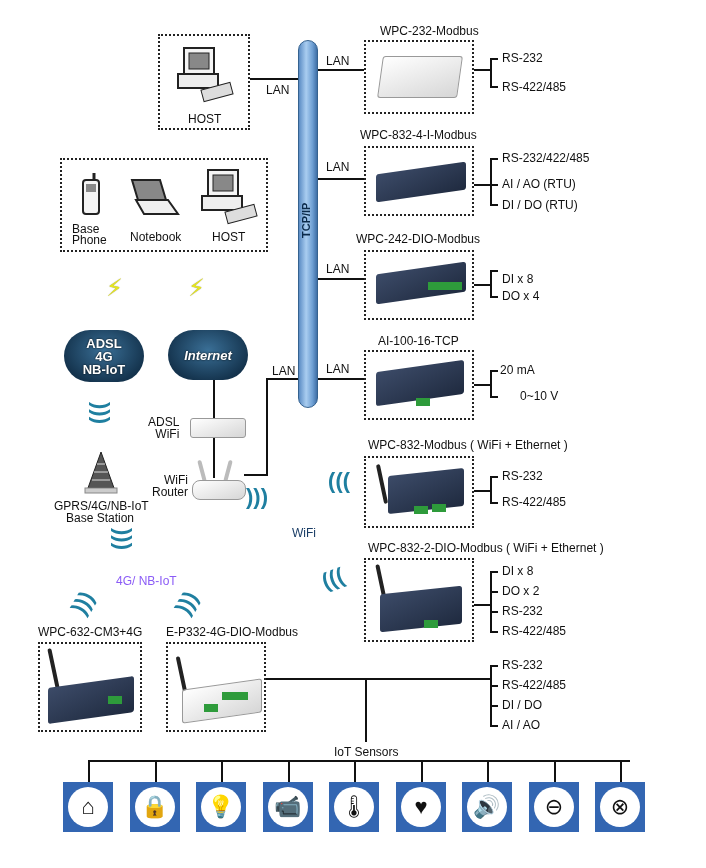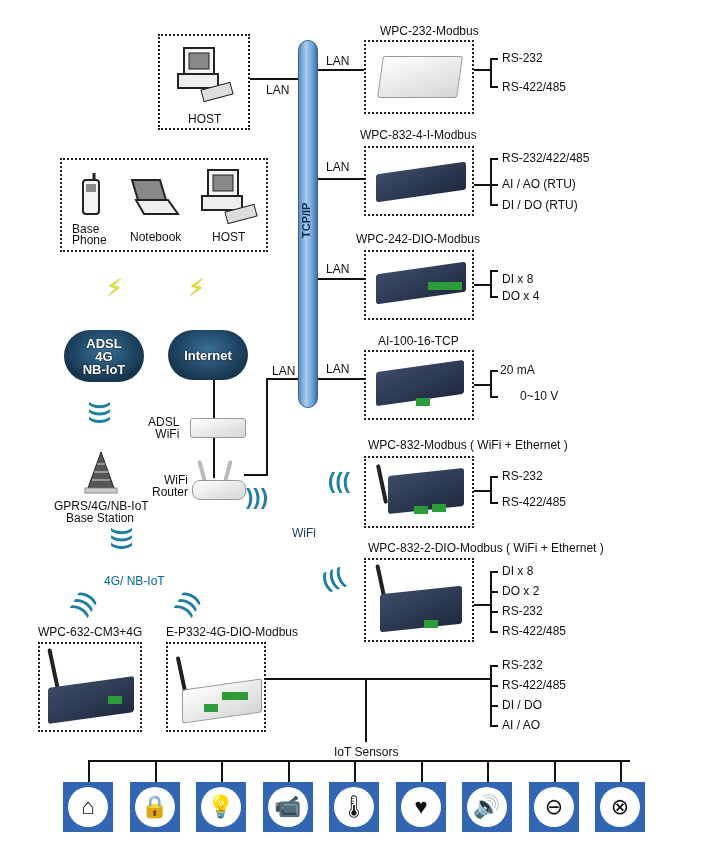--- a/index.html
+++ b/index.html
@@ -77,21 +77,21 @@
 <div class="bolt" style="left:106px;top:274px;">⚡</div>
 <div class="bolt" style="left:188px;top:274px;">⚡</div>
 
 <div class="cloud" style="left:64px;top:330px;width:80px;height:52px;">
   <div style="line-height:13px;">
     <div>ADSL</div>
     <div>4G</div>
     <div>NB-IoT</div>
   </div>
 </div>
-<div class="cloud" style="left:168px;top:330px;width:80px;height:50px;font-size:13px;">
+<div class="cloud" style="left:168px;top:330px;width:80px;height:50px;font-size:13px;font-style:italic;">
   <span>Internet</span>
 </div>
 
 <div class="wifi" style="left:90px;top:402px;transform:rotate(90deg);">)))</div>
 
 <div class="line" style="left:213px;top:380px;width:2px;height:98px;"></div>
 <div class="device dev-light" style="left:190px;top:418px;width:54px;height:18px;"></div>
 <div class="lbl" style="left:148px;top:416px;line-height:12px;text-align:right;">
   <div>ADSL</div>
   <div>WiFi</div>
@@ -115,21 +115,21 @@
   <line x1="8" y1="30" x2="26" y2="30" stroke="#ddd"></line>
     <line x1="10" y1="22" x2="24" y2="22" stroke="#ddd"></line>
   <line x1="13" y1="14" x2="21" y2="14" stroke="#ddd"></line>
   <rect x="1" y="38" width="32" height="5" fill="#ccc" stroke="#888"></rect>
 </svg>
 <div class="lbl" style="left:54px;top:500px;line-height:12px;text-align:center;width:92px;">
   <div>GPRS/4G/NB-IoT</div>
   <div>Base Station</div>
 </div>
 <div class="wifi" style="left:112px;top:528px;transform:rotate(90deg);">)))</div>
-<div class="lbl" style="left:104px;top:574px;color:#0369a1;">4G/ NB-IoT</div>
+<div class="lbl" style="left:116px;top:574px;color:#8b5cf6;">4G/ NB-IoT</div>
 <div class="wifi" style="left:72px;top:592px;transform:rotate(-60deg);">)))</div>
 <div class="wifi" style="left:176px;top:592px;transform:rotate(-60deg);">)))</div>
 
 <div class="title" style="left:380px;top:24px;">WPC-232-Modbus</div>
 <div class="line" style="left:318px;top:69px;width:46px;height:2px;"></div>
 <div class="lbl" style="left:326px;top:54px;">LAN</div>
 <div class="dbox" style="left:364px;top:40px;width:110px;height:74px;">
   <div class="device dev-light" style="left:14px;top:14px;width:78px;height:40px;transform:skewX(-8deg);"></div>
 </div>
 <div class="line" style="left:474px;top:69px;width:16px;height:2px;"></div>

